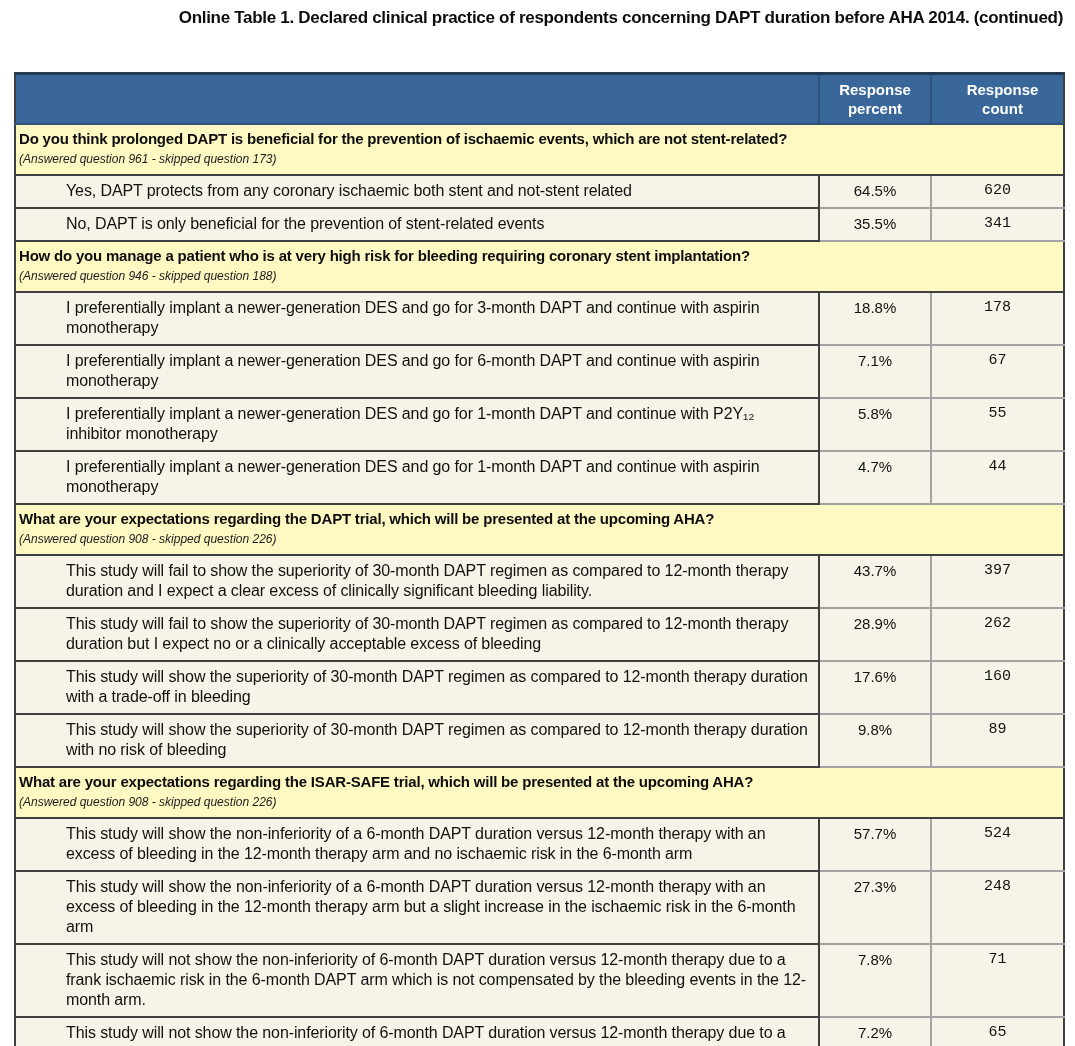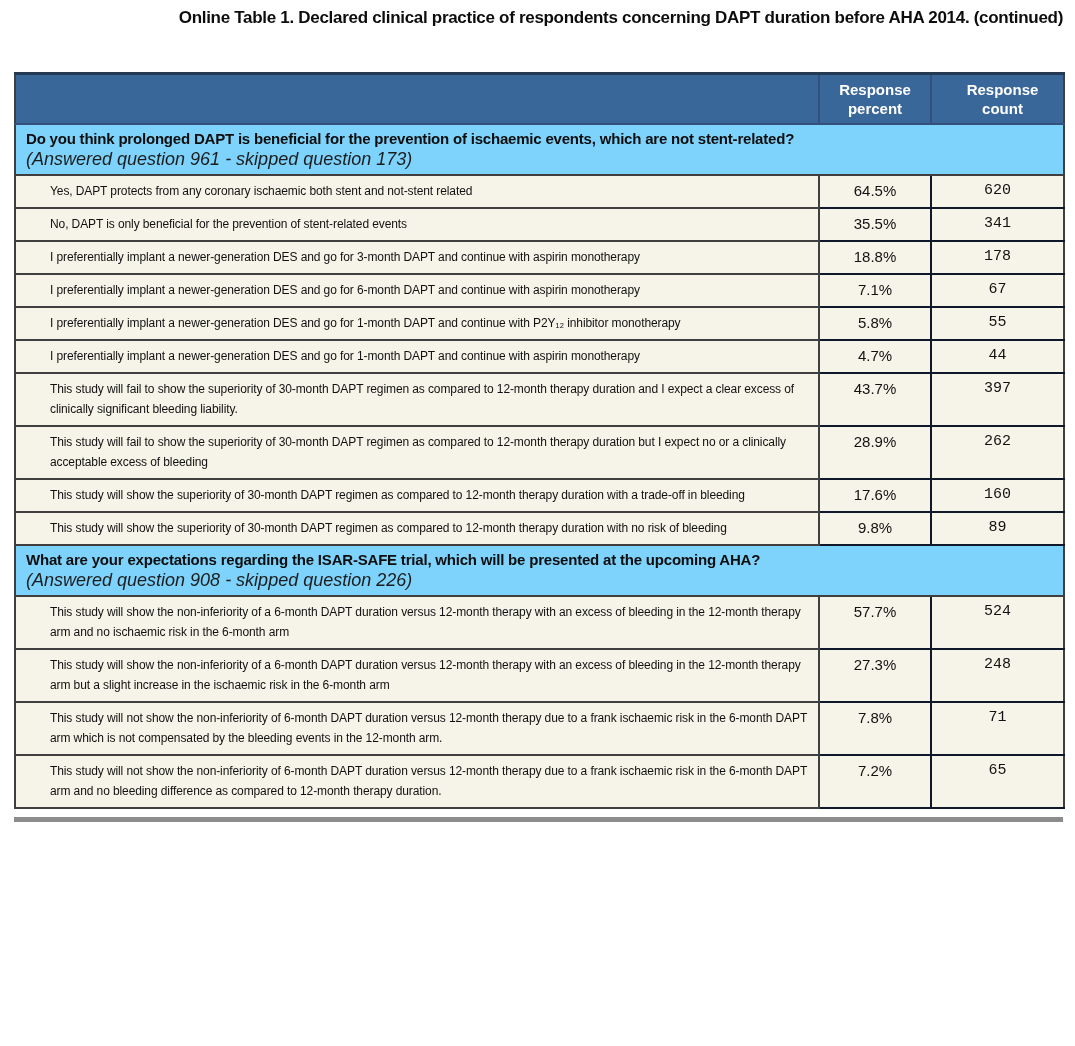--- a/index.html
+++ b/index.html
@@ -21,33 +21,33 @@
     margin-top: 44px;
   }
   thead th {
     background: #3a679a; color: #ffffff; font-size: 15px; font-weight: bold;
     height: 44px; text-align: center; line-height: 1.3; padding: 2px 6px;
     border: 2px solid #33517a; border-top: none;
   }
   thead th.spacer { border-left: none; }
   thead th:last-child { border-right: none; padding-left: 16px; }
   td.section {
-    background: #7dd3fc; padding: 4px 8px 5px 10px;
+    background: #fef9c3; padding: 4px 8px 5px 3px;
     border: 2px solid #3f3f3f; border-left: none; border-right: none;
   }
   td.section .q { font-weight: bold; font-size: 15px; letter-spacing: -0.2px; line-height: 20px; color: #0d0d0d; }
-  td.section .note { font-style: italic; font-size: 18px; line-height: 20px; color: #1c1c1c; }
+  td.section .note { font-style: italic; font-size: 12px; line-height: 20px; color: #1c1c1c; }
   td.answer {
-    background: #f6f4e8; font-size: 12px; letter-spacing: -0.1px; line-height: 20px;
-    padding: 5px 10px 6px 34px; vertical-align: top;
+    background: #f6f4e8; font-size: 16px; letter-spacing: -0.1px; line-height: 20px;
+    padding: 5px 10px 6px 50px; vertical-align: top;
     border: 2px solid #3f3f3f; border-left: none;
   }
   td.num {
     background: #f6f4e8; font-size: 15px; text-align: center; vertical-align: top;
-    padding: 6px 20px; border: 2px solid #0f172a;
+    padding: 6px 20px; border: 2px solid #a3a3a3;
   }
   td.num:last-child { border-right: none; font-family: Liberation Mono, monospace; }
   .bottom-bar { width: 1049px; height: 5px; background: #8c8c8c; margin-top: 8px; }
 </style>
 </head>
 <body>
 
 <div class="page">
   <div class="title">Online Table 1. Declared clinical practice of respondents concerning DAPT duration before AHA 2014. (continued)</div>
 
@@ -75,38 +75,50 @@
           <td class="answer">Yes, DAPT protects from any coronary ischaemic both stent and not-stent related</td>
           <td class="num">64.5%</td>
           <td class="num">620</td>
         </tr>
         <tr>
           <td class="answer">No, DAPT is only beneficial for the prevention of stent-related events</td>
           <td class="num">35.5%</td>
           <td class="num">341</td>
         </tr>
         <tr>
+          <td class="section" colspan="3">
+            <div class="q">How do you manage a patient who is at very high risk for bleeding requiring coronary stent implantation?</div>
+            <div class="note">(Answered question 946 - skipped question 188)</div>
+          </td>
+        </tr>
+        <tr>
           <td class="answer">I preferentially implant a newer-generation DES and go for 3-month DAPT and continue with aspirin monotherapy</td>
           <td class="num">18.8%</td>
           <td class="num">178</td>
         </tr>
         <tr>
           <td class="answer">I preferentially implant a newer-generation DES and go for 6-month DAPT and continue with aspirin monotherapy</td>
           <td class="num">7.1%</td>
           <td class="num">67</td>
         </tr>
         <tr>
           <td class="answer">I preferentially implant a newer-generation DES and go for 1-month DAPT and continue with P2Y₁₂ inhibitor monotherapy</td>
           <td class="num">5.8%</td>
           <td class="num">55</td>
         </tr>
         <tr>
           <td class="answer">I preferentially implant a newer-generation DES and go for 1-month DAPT and continue with aspirin monotherapy</td>
           <td class="num">4.7%</td>
           <td class="num">44</td>
+        </tr>
+        <tr>
+          <td class="section" colspan="3">
+            <div class="q">What are your expectations regarding the DAPT trial, which will be presented at the upcoming AHA?</div>
+            <div class="note">(Answered question 908 - skipped question 226)</div>
+          </td>
         </tr>
         <tr>
           <td class="answer">This study will fail to show the superiority of 30-month DAPT regimen as compared to 12-month therapy duration and I expect a clear excess of clinically significant bleeding liability.</td>
           <td class="num">43.7%</td>
           <td class="num">397</td>
         </tr>
         <tr>
           <td class="answer">This study will fail to show the superiority of 30-month DAPT regimen as compared to 12-month therapy duration but I expect no or a clinically acceptable excess of bleeding</td>
           <td class="num">28.9%</td>
           <td class="num">262</td>

